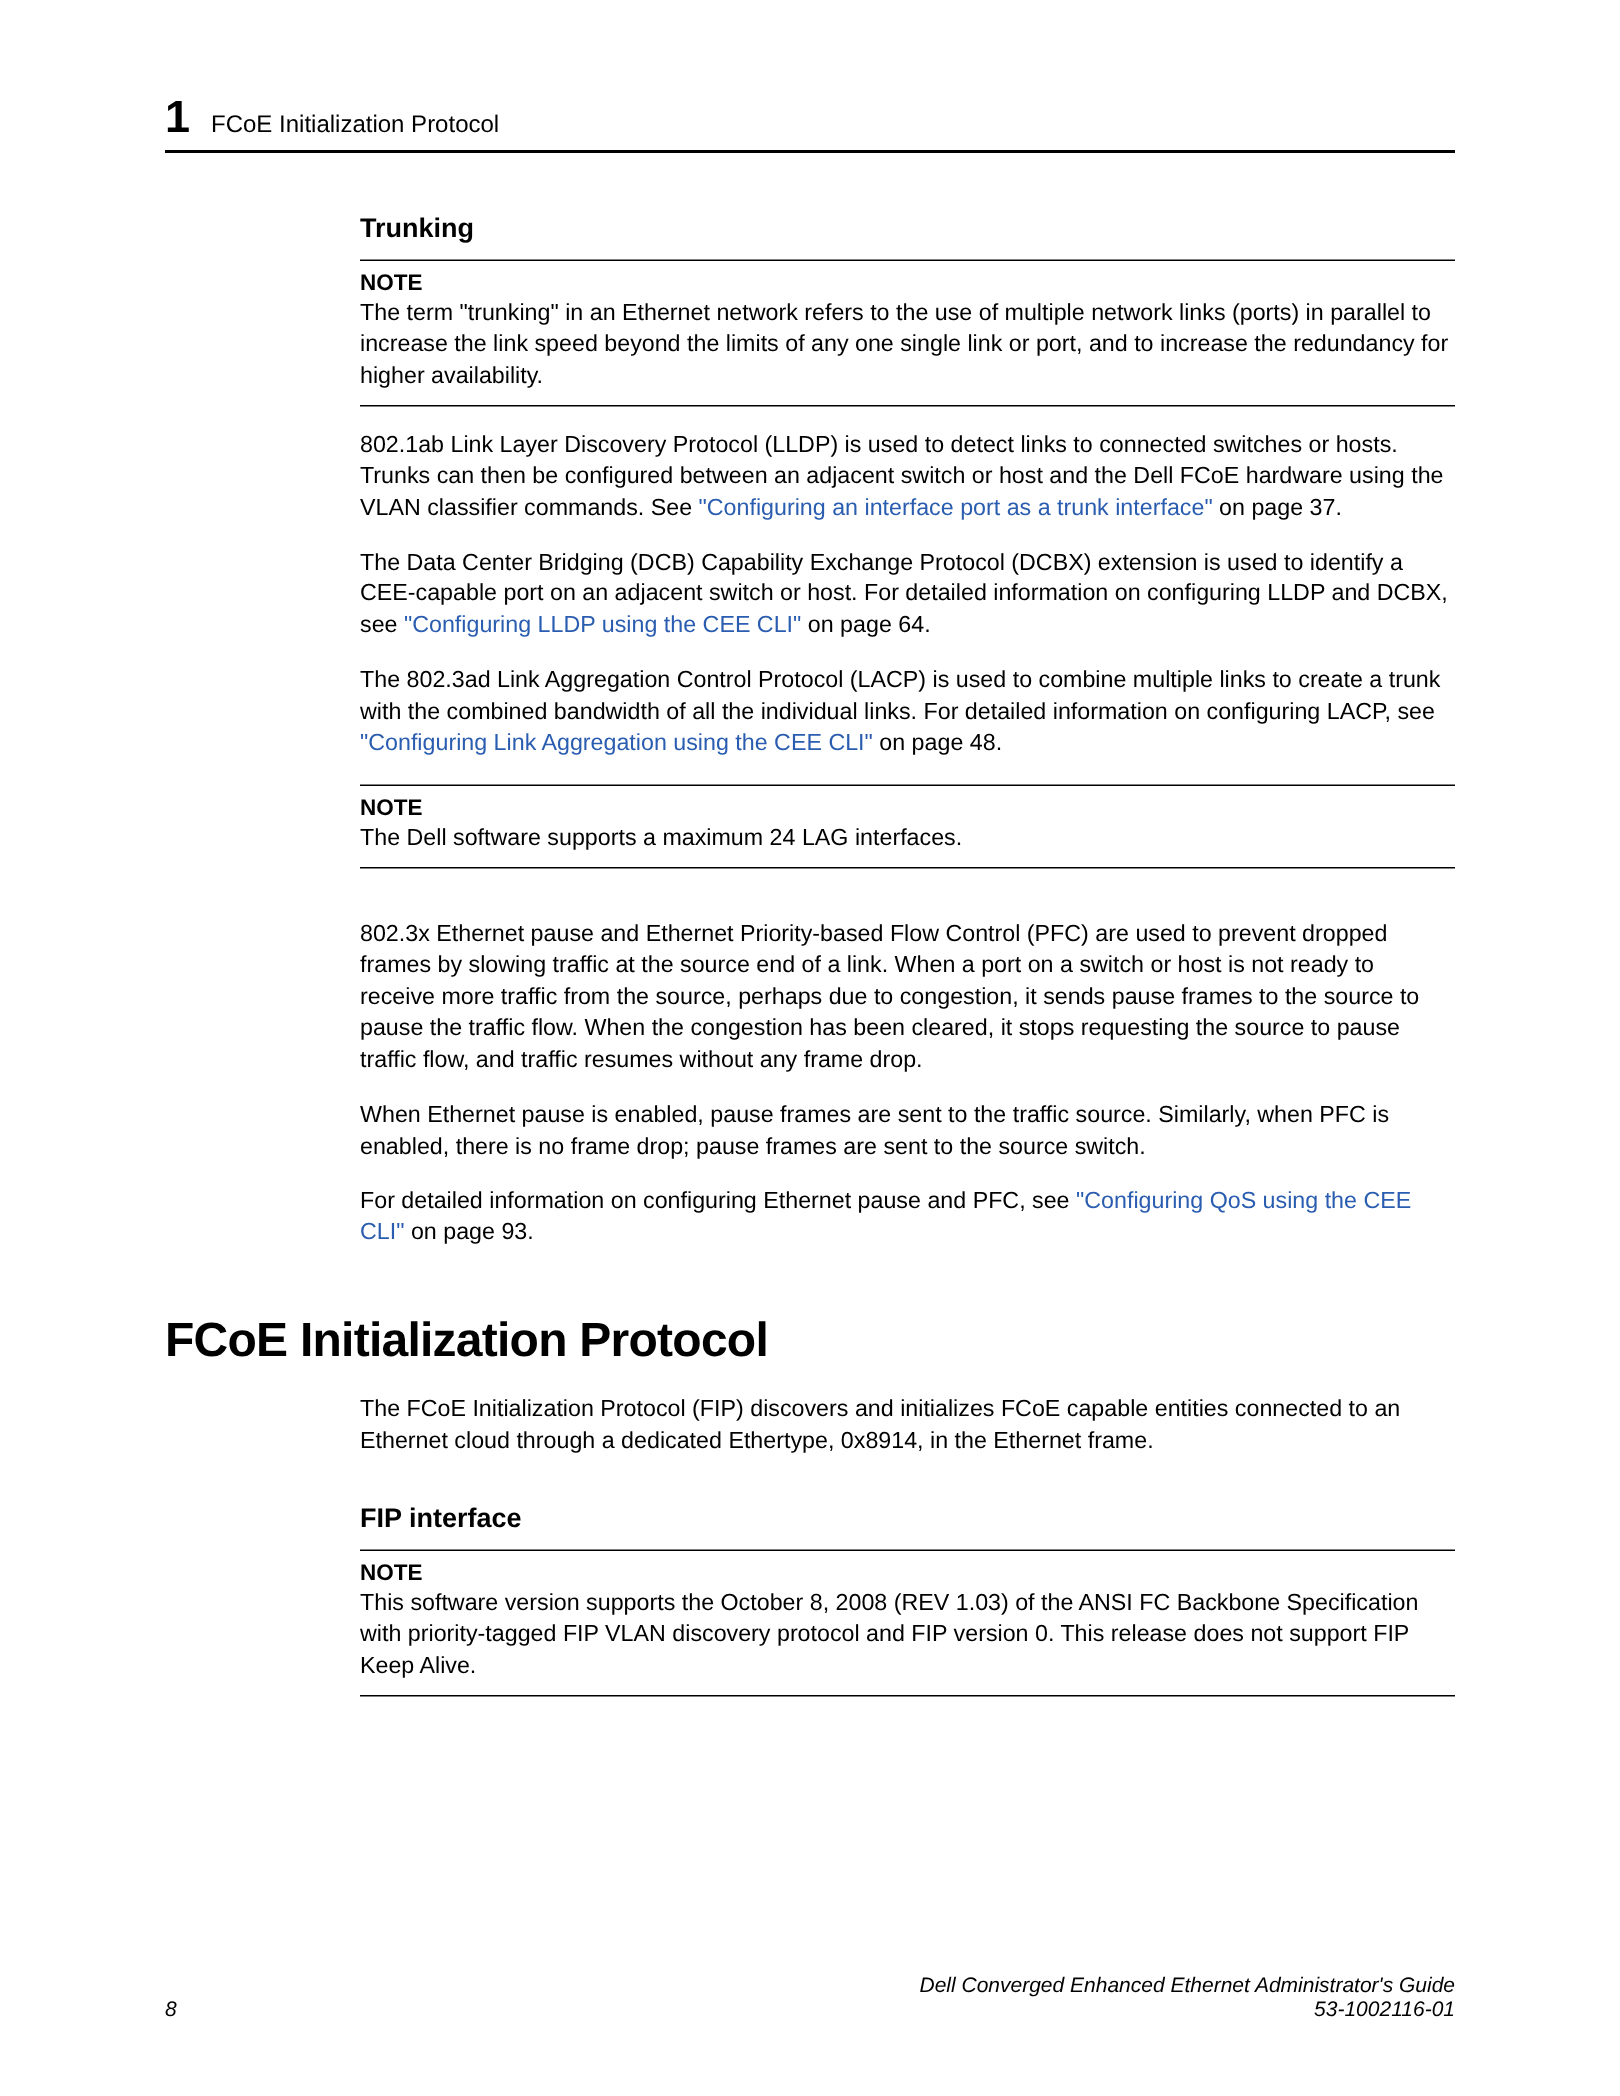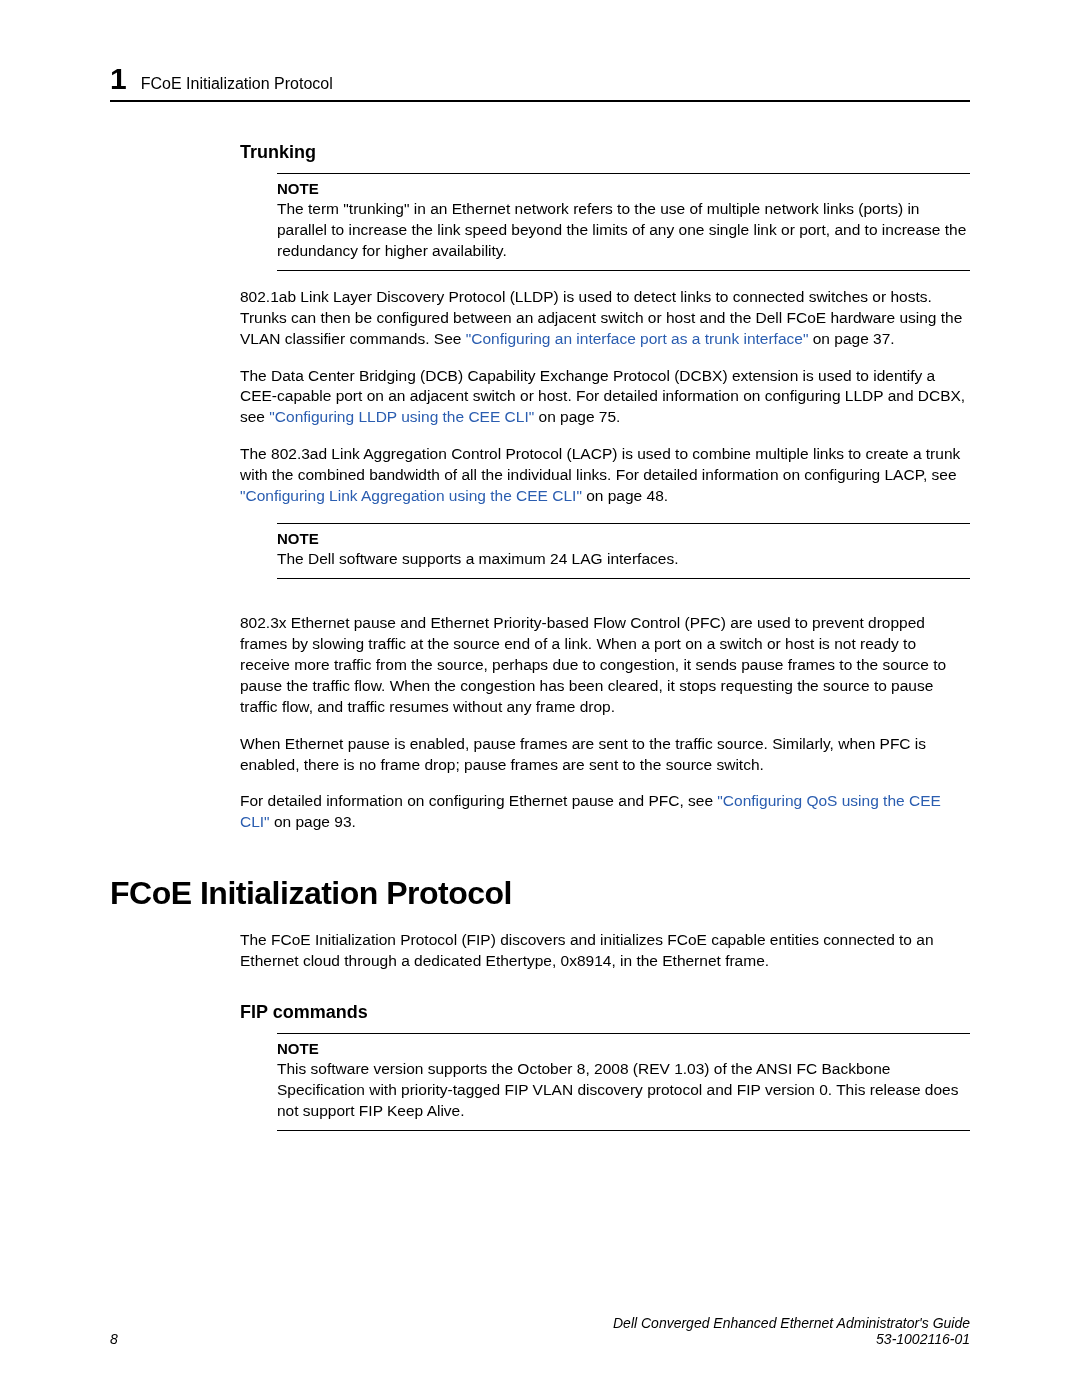--- a/index.html
+++ b/index.html
@@ -51,21 +51,20 @@
     font-size: 18px;
     font-weight: bold;
     margin-top: 4px;
     margin-bottom: 10px;
   }
   .note-block {
     border-top: 1.5px solid #000;
     border-bottom: 1.5px solid #000;
     padding: 6px 0 8px 0;
     margin-bottom: 16px;
-    margin-left: 37px;
   }
   .note-label {
     font-weight: bold;
     font-size: 15px;
     margin-bottom: 2px;
   }
   p, .note-body {
     font-size: 15.5px;
     line-height: 1.35;
     margin: 0 0 16px 0;
@@ -103,21 +102,21 @@
     <div class="note-block">
       <div class="note-label">NOTE</div>
       <div class="note-body">The term "trunking" in an Ethernet network refers to the use of multiple network links (ports) in parallel to increase the link speed beyond the limits of any one single link or port, and to increase the redundancy for higher availability.</div>
     </div>
 
     <p>
       <span>802.1ab Link Layer Discovery Protocol (LLDP) is used to detect links to connected switches or hosts. Trunks can then be configured between an adjacent switch or host and the Dell FCoE hardware using the VLAN classifier commands. See </span><span class="link">"Configuring an interface port as a trunk interface"</span><span> on page 37.</span>
     </p>
 
     <p>
-      <span>The Data Center Bridging (DCB) Capability Exchange Protocol (DCBX) extension is used to identify a CEE-capable port on an adjacent switch or host. For detailed information on configuring LLDP and DCBX, see </span><span class="link">"Configuring LLDP using the CEE CLI"</span><span> on page 75.</span>
+      <span>The Data Center Bridging (DCB) Capability Exchange Protocol (DCBX) extension is used to identify a CEE-capable port on an adjacent switch or host. For detailed information on configuring LLDP and DCBX, see </span><span class="link">"Configuring LLDP using the CEE CLI"</span><span> on page 64.</span>
     </p>
 
     <p>
       <span>The 802.3ad Link Aggregation Control Protocol (LACP) is used to combine multiple links to create a trunk with the combined bandwidth of all the individual links. For detailed information on configuring LACP, see </span><span class="link">"Configuring Link Aggregation using the CEE CLI"</span><span> on page 48.</span>
     </p>
 
     <div class="note-block" style="margin-bottom:34px;">
       <div class="note-label">NOTE</div>
       <div class="note-body">The Dell software supports a maximum 24 LAG interfaces.</div>
     </div>
@@ -129,21 +128,21 @@
     <p>
       <span>For detailed information on configuring Ethernet pause and PFC, see </span><span class="link">"Configuring QoS using the CEE CLI"</span><span> on page 93.</span>
     </p>
   </div>
 
   <h1 class="section-main">FCoE Initialization Protocol</h1>
 
   <div class="content">
     <p style="margin-bottom:30px;">The FCoE Initialization Protocol (FIP) discovers and initializes FCoE capable entities connected to an Ethernet cloud through a dedicated Ethertype, 0x8914, in the Ethernet frame.</p>
 
-    <h2 class="subsection">FIP commands</h2>
+    <h2 class="subsection">FIP interface</h2>
 
     <div class="note-block">
       <div class="note-label">NOTE</div>
       <div class="note-body">This software version supports the October 8, 2008 (REV 1.03) of the ANSI FC Backbone Specification with priority-tagged FIP VLAN discovery protocol and FIP version 0. This release does not support FIP Keep Alive.</div>
     </div>
   </div>
 
   <div class="footer">
     <div class="left">8</div>
     <div class="right">

